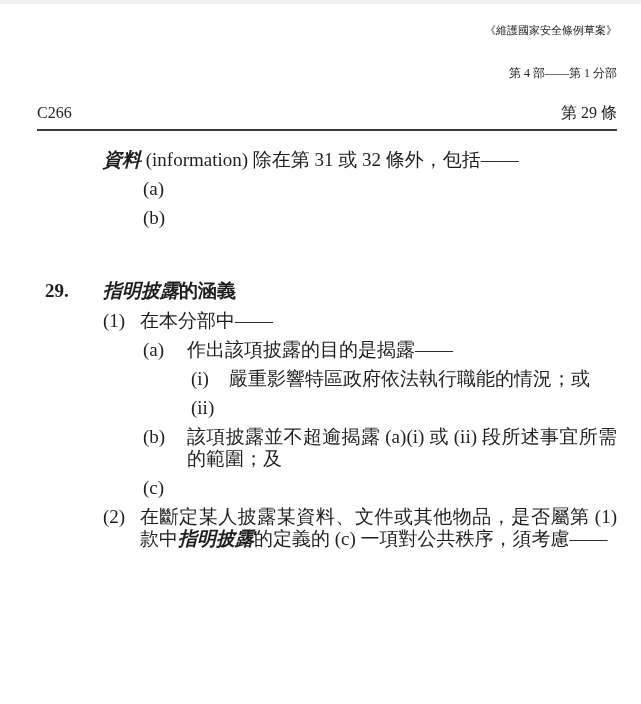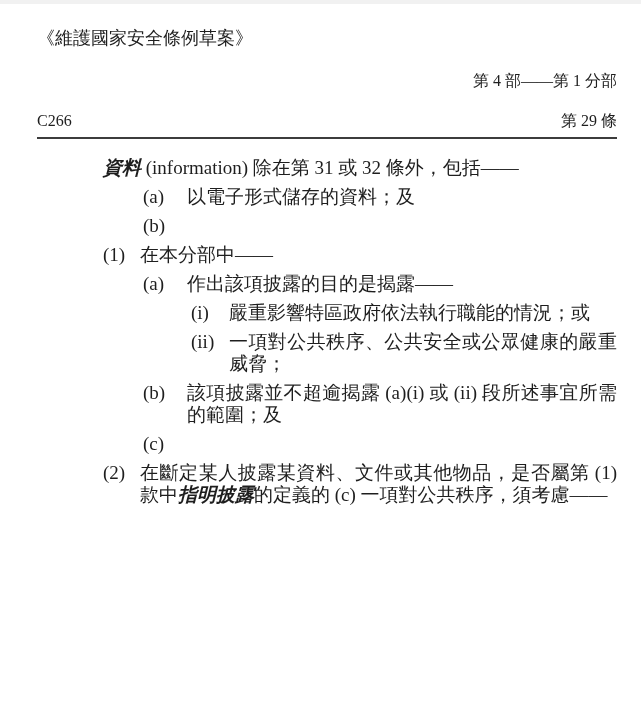--- a/index.html
+++ b/index.html
@@ -17,28 +17,28 @@
     padding:0 24px 0 37px;
     overflow:hidden;
     font-family:"Liberation Serif","DejaVu Serif",serif;
     color:var(--text);
   }
   .top-band{
     position:absolute;top:0;left:0;right:0;height:4px;
     background:var(--band);
   }
   .doc-title{
-    text-align:left;
-    font-size:18px;
+    text-align:right;
+    font-size:11px;
     line-height:20px;
-    padding-top:28px;
+    padding-top:20px;
   }
   .hdr-right{
     text-align:right;
-    font-size:16px;
+    font-size:12px;
     line-height:20px;
     margin-top:23px;
   }
   .hdr-row{
     display:flex;
     justify-content:space-between;
     align-items:baseline;
     font-size:16px;
     line-height:20px;
     margin-top:20px;
@@ -96,44 +96,46 @@
   </div>
 
   <div class="rule"></div>
 
   <div class="content">
 
     <div class="hang def-info"><span class="term">資料</span><span> (information) </span><span>除在第 31 或 32 條外，包括——</span></div>
 
     <div class="li lvl-a">
       <span class="marker">(a)</span>
-      <span class="txt">以電子形式儲存的資料；及</span>
     </div>
     <div class="li lvl-a">
       <span class="marker">(b)</span>
     </div>
 
+    <div class="sec-head">
+      <span class="sec-num">29.</span>
+      <span><span class="term">指明披露</span><span>的涵義</span></span>
+    </div>
 
     <div class="li">
       <span class="marker">(1)</span>
       <span class="txt">在本分部中——</span>
     </div>
 
 
     <div class="li lvl-a">
       <span class="marker">(a)</span>
       <span class="txt">作出該項披露的目的是揭露——</span>
     </div>
     <div class="li lvl-i">
       <span class="marker">(i)</span>
       <span class="txt">嚴重影響特區政府依法執行職能的情況；或</span>
     </div>
     <div class="li lvl-i">
       <span class="marker">(ii)</span>
-      <span class="txt">一項對公共秩序、公共安全或公眾健康的嚴重威脅；</span>
     </div>
     <div class="li lvl-a">
       <span class="marker">(b)</span>
       <span class="txt">該項披露並不超逾揭露 (a)(i) 或 (ii) 段所述事宜所需的範圍；及</span>
     </div>
     <div class="li lvl-a">
       <span class="marker">(c)</span>
     </div>
 
     <div class="li">

